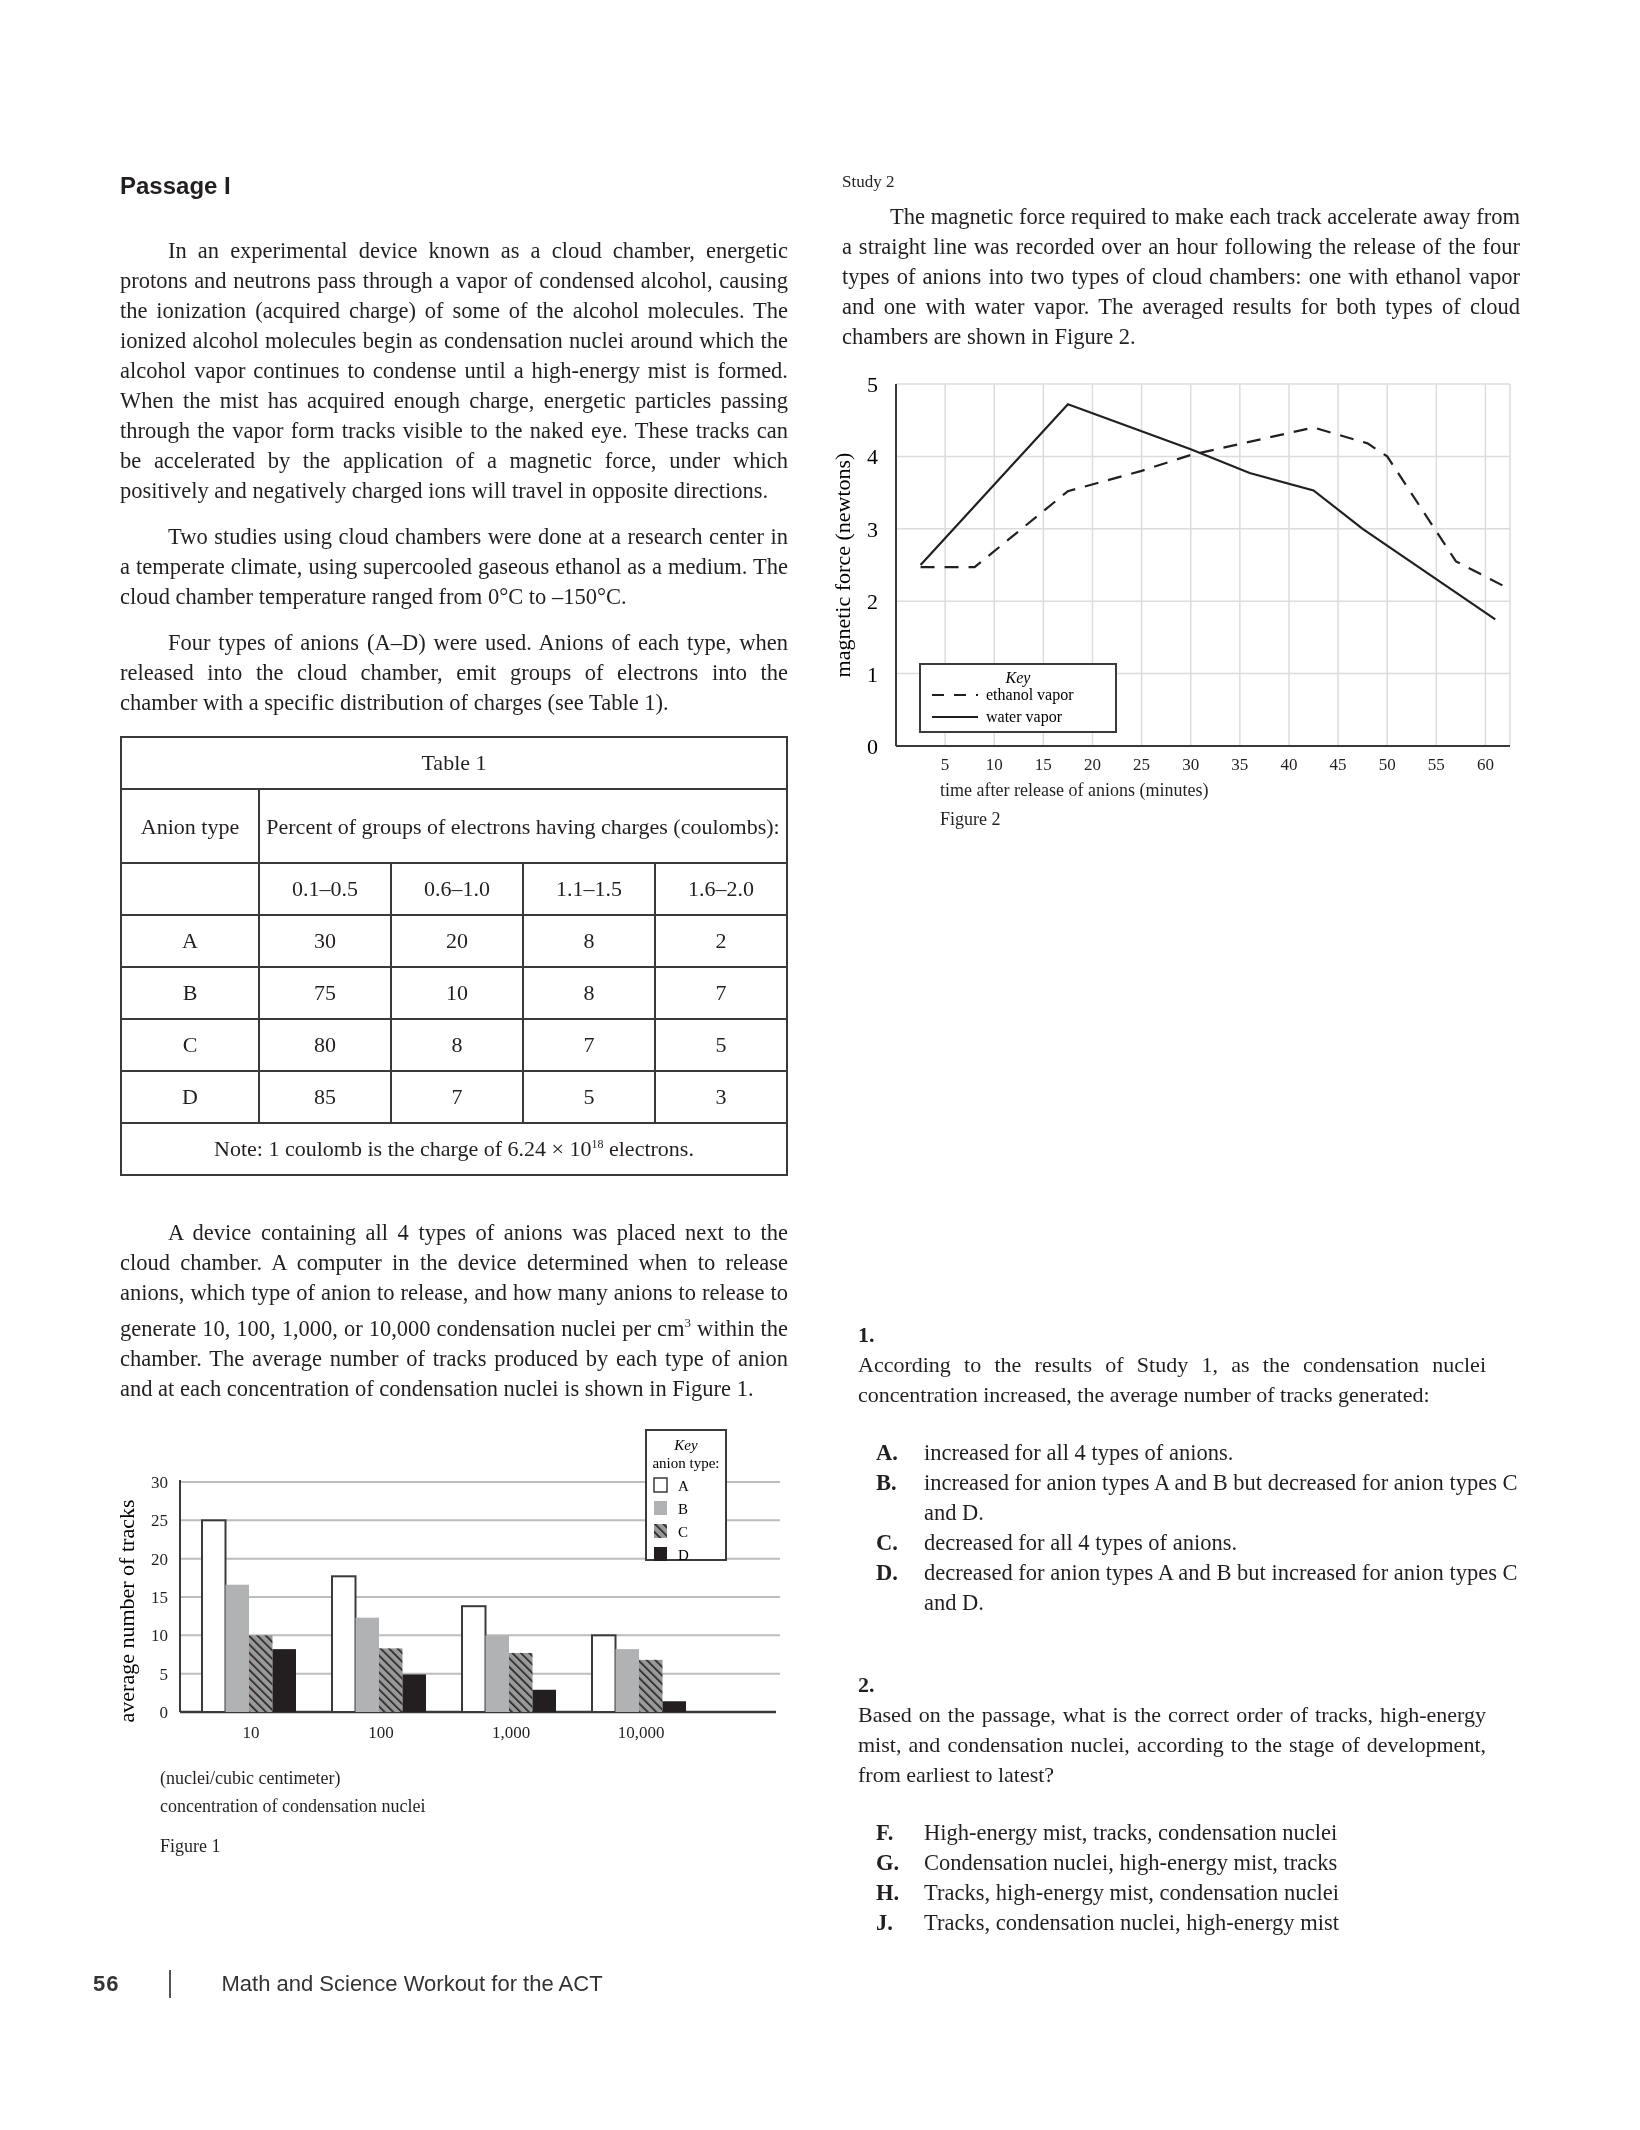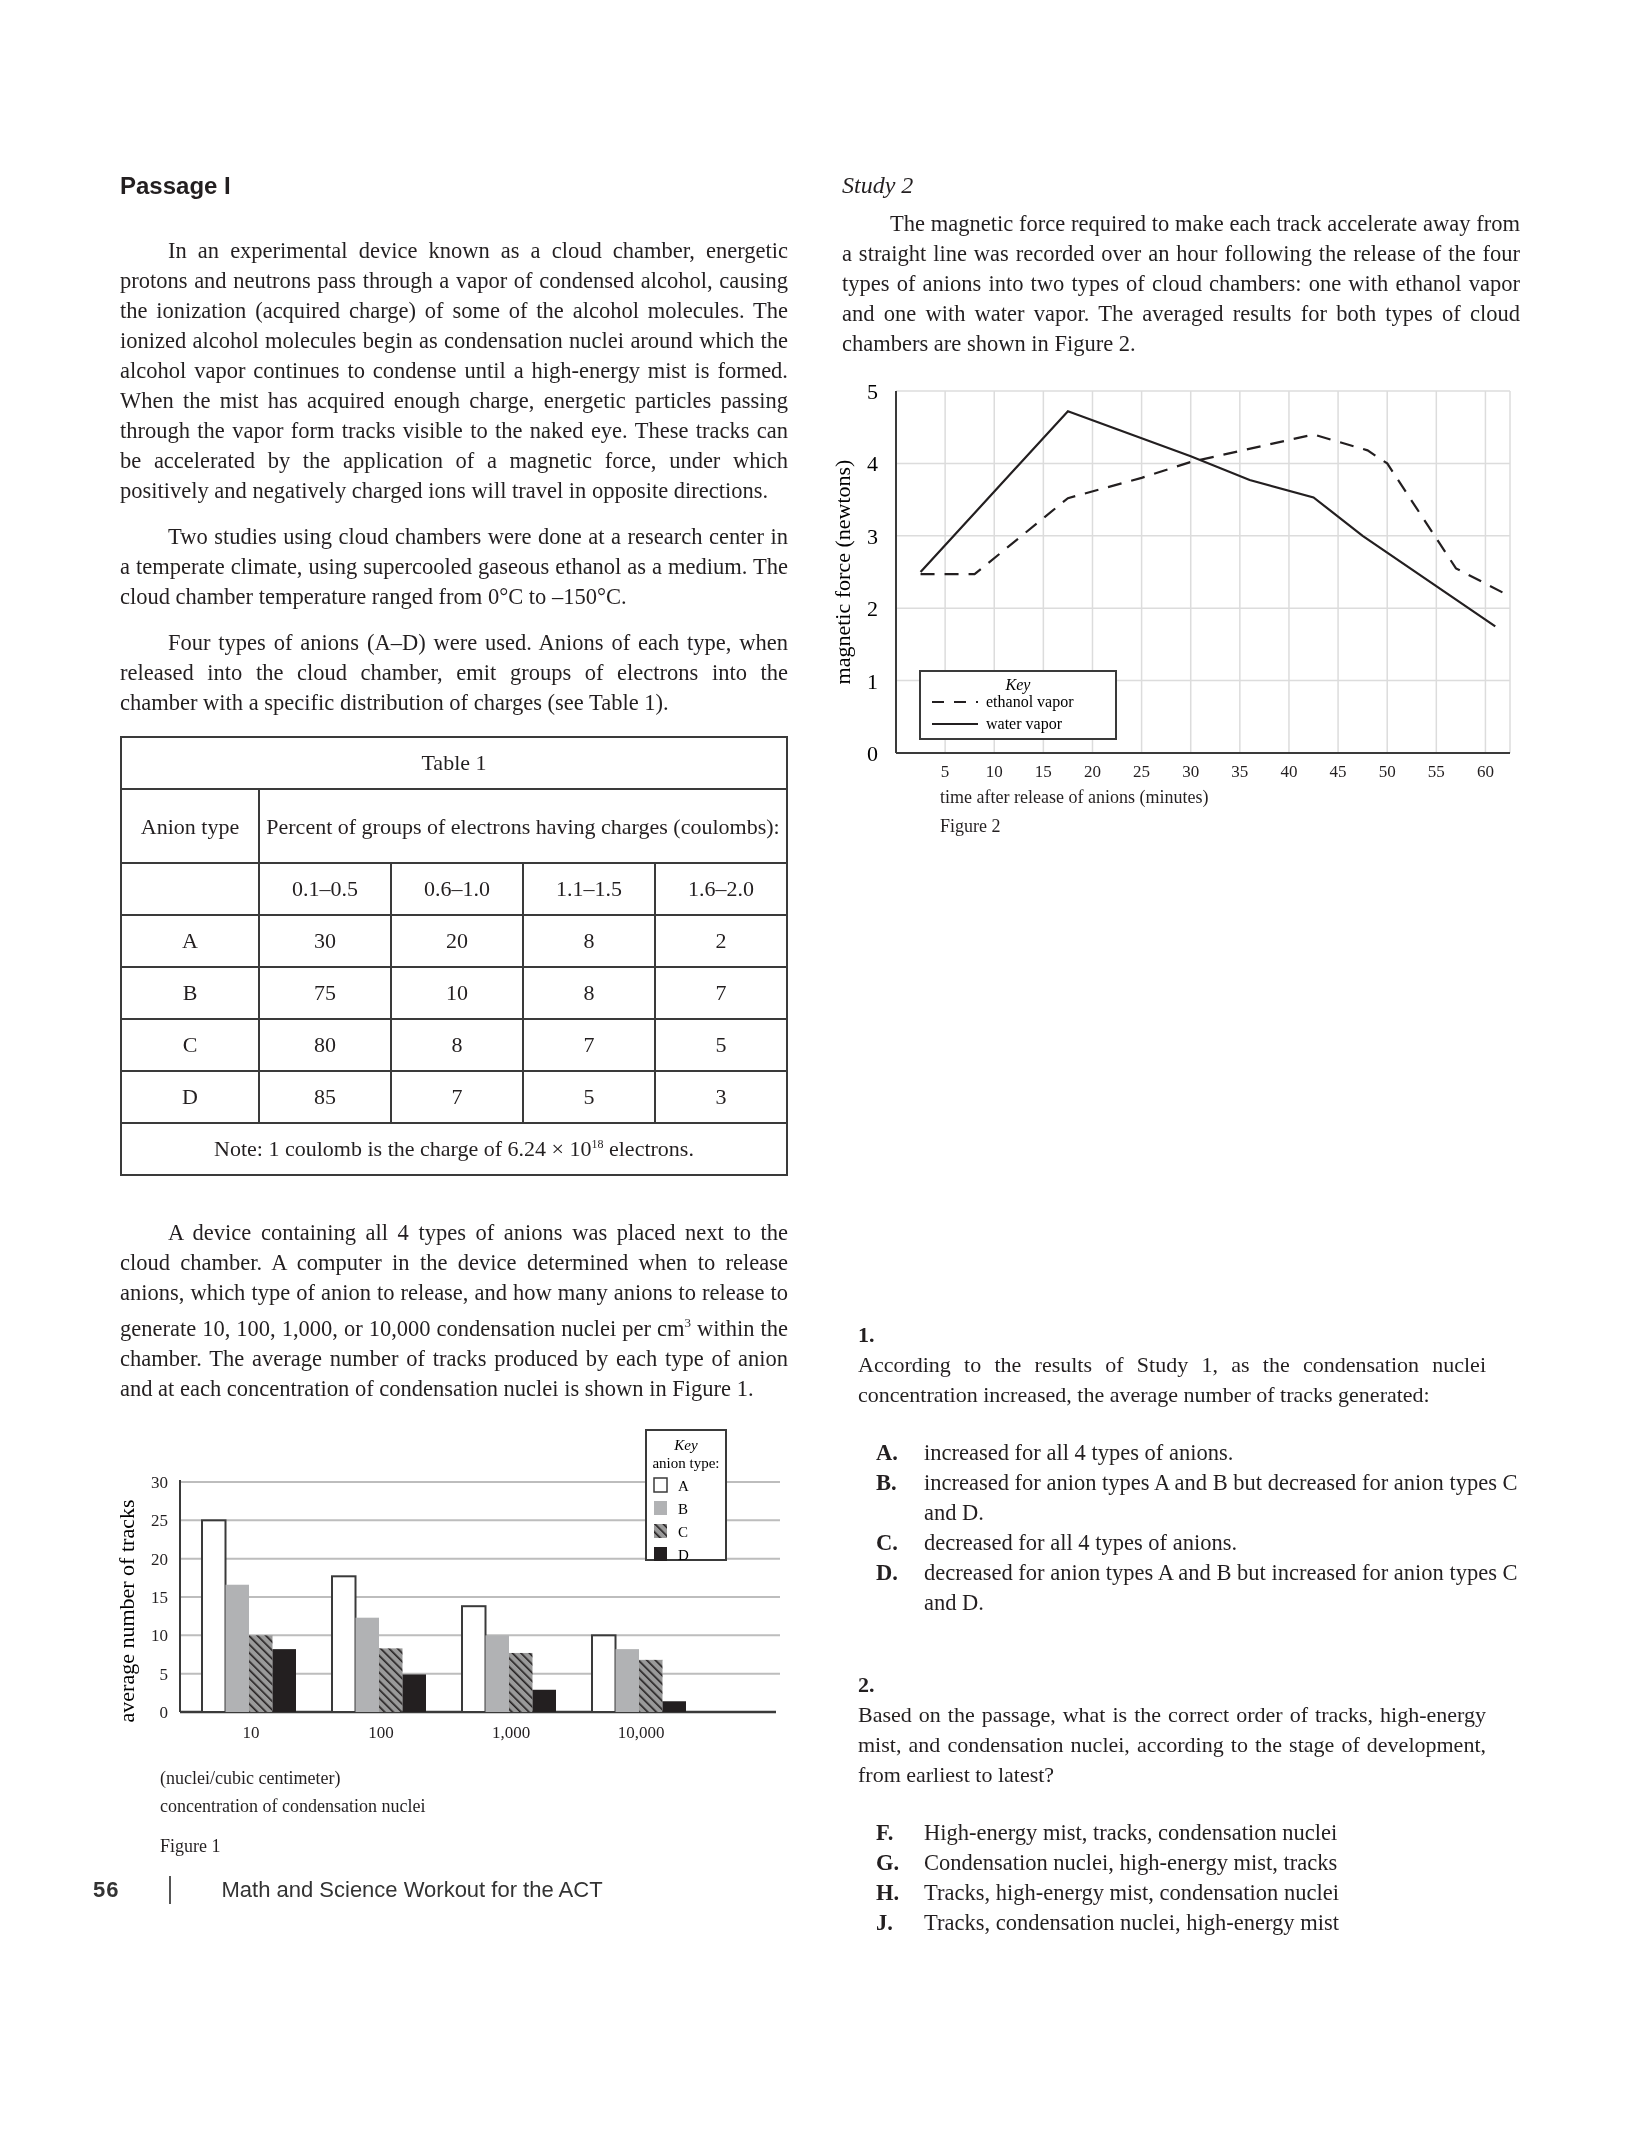--- a/index.html
+++ b/index.html
@@ -2,34 +2,34 @@
 <html><head>
 <meta charset="utf-8">
 <style>
   html, body { margin:0; padding:0; background:#ffffff; }
   body { width:1640px; height:2130px; position:relative; font-family:"Liberation Serif", serif; color:#231f20; }
   .col { position:absolute; }
   #left { left:120px; top:172px; width:668px; }
   #right { left:842px; top:172px; width:678px; }
   .h-passage { font-family:"Liberation Sans", sans-serif; font-weight:bold; font-size:24px; margin:0 0 36px 0; }
   p.body { font-size:22.5px; line-height:30px; margin:0 0 16px 0; text-align:justify; text-indent:48px; }
-  .study { font-style:italic; font-size:24px; margin:14px 0 10px 0; }
+  .study { font-size:17px; margin:14px 0 10px 0; }
   table.t1 { border-collapse:collapse; width:668px; font-size:22px; margin-top:18px; }
   table.t1 td { border:2px solid #3a3a3a; text-align:center; height:42px; padding:4px; }
   .t1 .tall { height:64px; line-height:29px; }
   .t1 sup { font-size:12px; }
   .fig { position:relative; }
   .fig-caption { font-size:18px; }
   .tick { font-size:17px; fill:#231f20; font-family:"Liberation Serif", serif; }
   .q { font-size:22px; line-height:30px; margin:16px; }
   .qnum { font-weight:bold; display:inline-block; width:34px; }
   .qtext { display:inline-block; width:628px; vertical-align:top; text-align:justify; }
   .opt { display:flex; font-size:22.5px; line-height:30px; margin-left:34px; }
   .opt .lbl { font-weight:bold; width:48px; flex:none; }
-  .footer { position:absolute; left:93px; top:1876px; font-family:"Liberation Sans", sans-serif; font-size:22px; color:#333; display:flex; align-items:center;gap:32px; }
+  .footer { position:absolute; left:93px; top:1970px; font-family:"Liberation Sans", sans-serif; font-size:22px; color:#333; display:flex; align-items:center;gap:32px; }
   .footer .pg { font-weight:bold; letter-spacing:1px; }
   .footer .bar { width:2px; height:28px; background:#555; margin:0 18px; }
   svg text { font-family:"Liberation Serif", serif; }
 </style>
 </head>
 <body>
 
 <div id="left" class="col">
   <h2 class="h-passage">Passage I</h2>
   <p class="body">In an experimental device known as a cloud chamber, energetic protons and neutrons pass through a vapor of condensed alcohol, causing the ionization (acquired charge) of some of the alcohol molecules. The ionized alcohol molecules begin as condensation nuclei around which the alcohol vapor continues to condense until a high-energy mist is formed. When the mist has acquired enough charge, energetic particles passing through the vapor form tracks visible to the naked eye. These tracks can be accelerated by the application of a magnetic force, under which positively and negatively charged ions will travel in opposite directions.</p>

